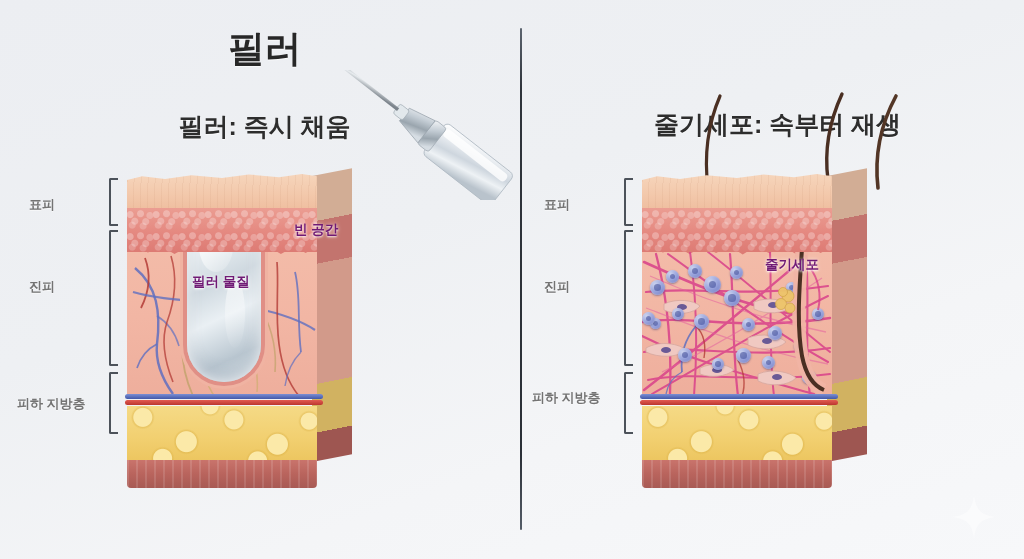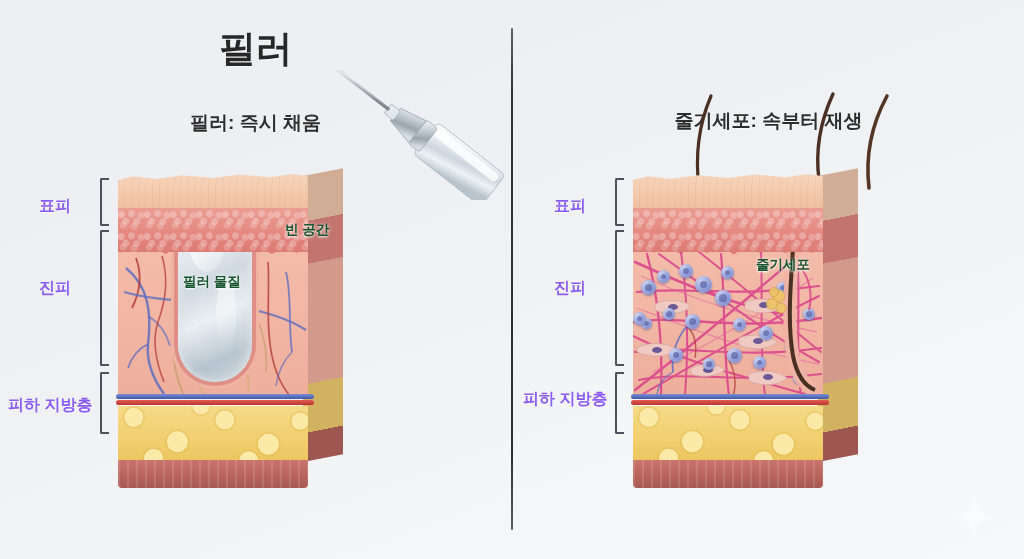--- a/index.html
+++ b/index.html
@@ -2,21 +2,21 @@
 <html><head>
 <meta charset="utf-8">
 <style>
   * { margin:0; padding:0; box-sizing:border-box; }
   html,body { width:1024px; height:559px; overflow:hidden; }
   body {
     font-family:"Liberation Sans", sans-serif;
     background:linear-gradient(160deg,#eceef2 0%,#eef0f3 40%,#f4f5f7 70%,#f7f8fa 100%);
     position:relative;
   }
-  .stage { position:absolute; inset:0; }
+  .stage { position:absolute; inset:0;margin-left:9px; }
 
   
   .divider {
     position:absolute; left:511px; top:28px; width:2px; height:502px;
     background:linear-gradient(180deg,#5d6570 0%,#2f343b 12%,#2b3037 85%,#555d68 100%);
     border-radius:1px;
   }
 
   
   .panel { position:absolute; top:0; height:559px; }
@@ -26,30 +26,30 @@
   .title {
     position:absolute; left:0; right:0; text-align:center;
     font-weight:bold; color:#272727; letter-spacing:-0.5px;
     text-shadow:0 1px 1px rgba(255,255,255,.75);
   }
   .panel.left  .title { top:24px; font-size:37px; }
   .panel.right .title { top:22px; font-size:40px; }
 
   .subtitle {
     position:absolute; left:0; right:0; text-align:center;
-    font-weight:bold; font-size:19px; color:#2d2d2d;
+    font-weight:bold; font-size:25px; color:#2d2d2d;
     text-shadow:0 1px 1px rgba(255,255,255,.7);
   }
   .panel.left  .subtitle { top:110px; }
   .panel.right .subtitle { top:108px; }
 
   
   .layer-label {
-    position:absolute; text-align:center;
-    font-weight:bold; font-size:16px; color:#8b5cf6;
+    position:absolute; text-align:left;
+    font-weight:bold; font-size:13px; color:#737373;
     text-shadow:0 1px 1px rgba(255,255,255,.7);
     white-space:nowrap;
   }
   .bracket {
     position:absolute; border:2px solid #4c525a; border-right:none;
     border-radius:2px 0 0 2px; width:9px;
   }
 
   
   .block { position:absolute; }
@@ -143,21 +143,21 @@
     background:radial-gradient(circle at 34% 30%,#cdd4ef 0%,#9aa5dd 45%,#7b86cb 75%,#5d69b4 100%);
     box-shadow:0 1px 2px rgba(40,50,110,.45), inset 0 0 3px rgba(255,255,255,.4);
   }
   .cell::after{
     content:""; position:absolute; left:28%; top:28%; width:44%; height:44%;
     border-radius:50%; background:rgba(60,72,150,.55);
   }
 
   
   .anno {
-    position:absolute; font-weight:bold; font-size:13.5px; color:#14532d;
+    position:absolute; font-weight:bold; font-size:13.5px; color:#701a75;
     text-shadow:0 1px 2px rgba(255,255,255,.85),0 0 4px rgba(255,255,255,.7);
     white-space:nowrap; line-height:1.45;
   }
 
   
   .sparkle { position:absolute; right:26px; bottom:18px; width:48px; height:48px; opacity:.55; }
 </style>
 </head>
 <body>
 

